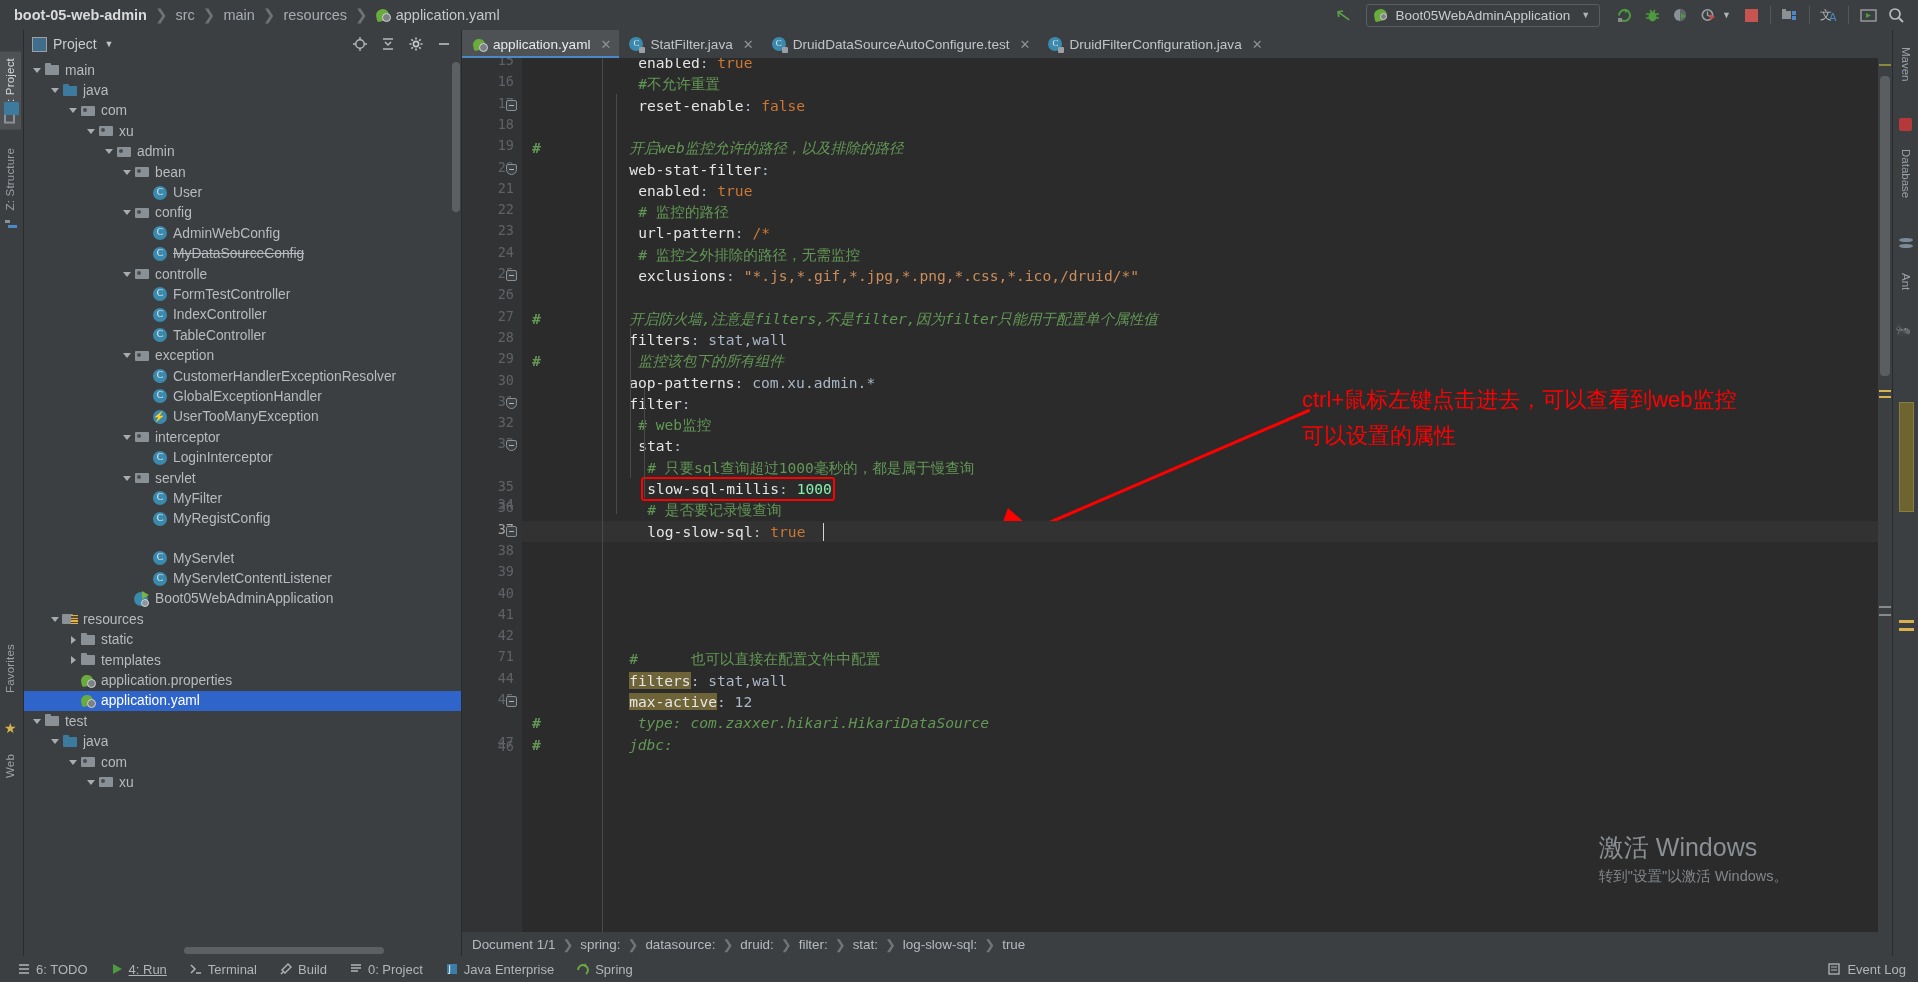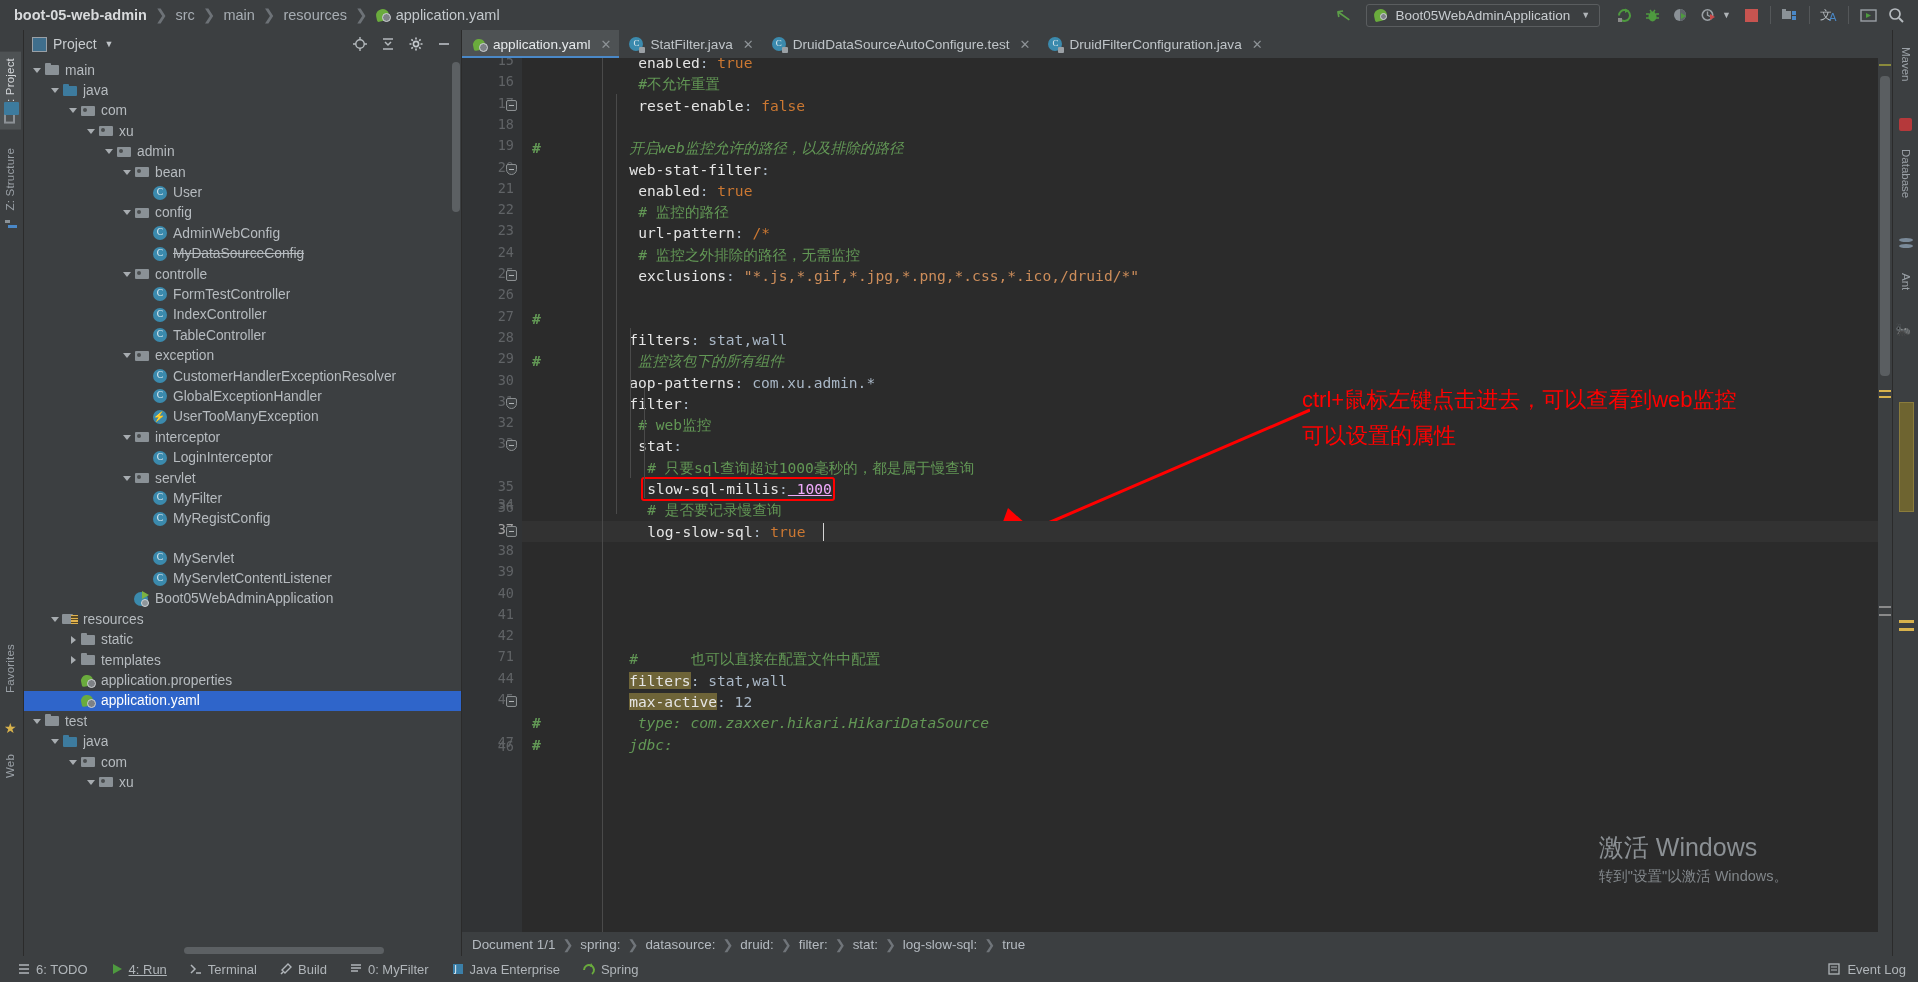--- a/index.html
+++ b/index.html
@@ -116,21 +116,21 @@
   .fold.open { border-radius:2px 2px 50% 50%; }
 
   .code { flex:1; position:relative; background:#2b2b2b; overflow:hidden; padding-left:0px;}
   .ln { position:absolute; left:0; right:0; height:21.3px; white-space:pre; font-size:14.6px;
         font-family:"DejaVu Sans Mono", monospace; line-height:21.3px; }
   .ln.caret { background:#323232; }
   .indent-guide { position:absolute; width:1px; background:#4a4a4a; }
 
   .k { color:#e5e5e5; }            
   .v { color:#cc7832; }            
-  .num { color:#f0abfc;text-decoration:underline; }          
+  .num { color:#86efac; }          
   .str { color:#cd8d5a; }
   .cm { color:#629755; font-style:italic; }
   .cmp { color:#629755; }
   .col { color:#a9b7c6; }
   .txt { color:#a9b7c6; }
   .dupkey { background:#6e6438; }
 
   .caret-bar { position:absolute; width:1.5px; background:#d4d4d4; height:18px;}
 
   
@@ -627,21 +627,21 @@
             <div class="ln" style="top: 36.6px;"><span style="position:absolute;left:116.208px;"><span class="k">reset-enable</span><span class="col">:</span><span class="v"> false</span></span></div>
             <div class="ln" style="top: 57.9px;"><span style="position:absolute;left:80px;"></span></div>
             <div class="ln" style="top: 79.2px;"><span class="cmp" style="position:absolute;left:10px;">#</span><span style="position:absolute;left:107.156px;"><span class="cm">开启web监控允许的路径，以及排除的路径</span></span></div>
             <div class="ln" style="top: 100.5px;"><span style="position:absolute;left:107.156px;"><span class="k">web-stat-filter</span><span class="col">:</span></span></div>
             <div class="ln" style="top: 121.8px;"><span style="position:absolute;left:116.208px;"><span class="k">enabled</span><span class="col">:</span><span class="v"> true</span></span></div>
             <div class="ln" style="top: 143.1px;"><span style="position:absolute;left:116.208px;"><span class="cmp"># 监控的路径</span></span></div>
             <div class="ln" style="top: 164.4px;"><span style="position:absolute;left:116.208px;"><span class="k">url-pattern</span><span class="col">:</span><span class="v"> /*</span></span></div>
             <div class="ln" style="top: 185.7px;"><span style="position:absolute;left:116.208px;"><span class="cmp"># 监控之外排除的路径，无需监控</span></span></div>
             <div class="ln" style="top: 207px;"><span style="position:absolute;left:116.208px;"><span class="k">exclusions</span><span class="col">:</span><span class="str"> "*.js,*.gif,*.jpg,*.png,*.css,*.ico,/druid/*"</span></span></div>
             <div class="ln" style="top: 228.3px;"><span style="position:absolute;left:80px;"></span></div>
-            <div class="ln" style="top: 249.6px;"><span class="cmp" style="position:absolute;left:10px;">#</span></div>
+            <div class="ln" style="top: 249.6px;"><span class="cmp" style="position:absolute;left:10px;">#</span><span style="position:absolute;left:107.156px;"><span class="cm">开启防火墙,注意是filters,不是filter,因为filter只能用于配置单个属性值</span></span></div>
             <div class="ln" style="top: 270.9px;"><span style="position:absolute;left:107.156px;"><span class="k">filters</span><span class="col">:</span><span class="txt"> stat,wall</span></span></div>
             <div class="ln" style="top: 292.2px;"><span class="cmp" style="position:absolute;left:10px;">#</span><span style="position:absolute;left:107.156px;"><span class="cm"> 监控该包下的所有组件</span></span></div>
             <div class="ln" style="top: 313.5px;"><span style="position:absolute;left:107.156px;"><span class="k">aop-patterns</span><span class="col">:</span><span class="txt"> com.xu.admin.*</span></span></div>
             <div class="ln" style="top: 334.8px;"><span style="position:absolute;left:107.156px;"><span class="k">filter</span><span class="col">:</span></span></div>
             <div class="ln" style="top: 356.1px;"><span style="position:absolute;left:116.208px;"><span class="cmp"># web监控</span></span></div>
             <div class="ln" style="top: 377.4px;"><span style="position:absolute;left:116.208px;"><span class="k">stat</span><span class="col">:</span></span></div>
             <div class="ln" style="top: 398.7px;"><span style="position:absolute;left:125.25999999999999px;"><span class="cmp"># 只要sql查询超过1000毫秒的，都是属于慢查询</span></span></div>
             <div class="ln" style="top: 420px;"><span style="position:absolute;left:125.25999999999999px;"><span class="k">slow-sql-millis</span><span class="col">:</span><span class="num"> 1000</span></span></div>
             <div class="ln" style="top: 441.3px;"><span style="position:absolute;left:125.25999999999999px;"><span class="cmp"># 是否要记录慢查询</span></span></div>
             <div class="ln caret" style="top: 462.6px;"><span style="position:absolute;left:125.25999999999999px;"><span class="k">log-slow-sql</span><span class="col">:</span><span class="v"> true</span></span></div>
@@ -750,21 +750,21 @@
           </svg>
         </span>
         <span>Build</span>
       </div>
       <div class="sitem">
         <span style="display: flex;">
           <svg width="14" height="14" viewBox="0 0 14 14">
             <path d="M2 3h10M2 6h10M2 9h7" stroke="#b0b5b9" stroke-width="1.4"></path>
           </svg>
         </span>
-        <span>0: MyFilter</span>
+        <span>0: Project</span>
       </div>
       <div class="sitem">
         <span style="display: flex;">
           <svg width="14" height="14" viewBox="0 0 14 14">
             <rect x="2" y="2" width="10" height="10" fill="#3b7fa8"></rect>
             <text x="3.5" y="10" font-size="8" fill="#fff" font-family="DejaVu Sans">J</text>
           </svg>
         </span>
         <span>Java Enterprise</span>
       </div>

